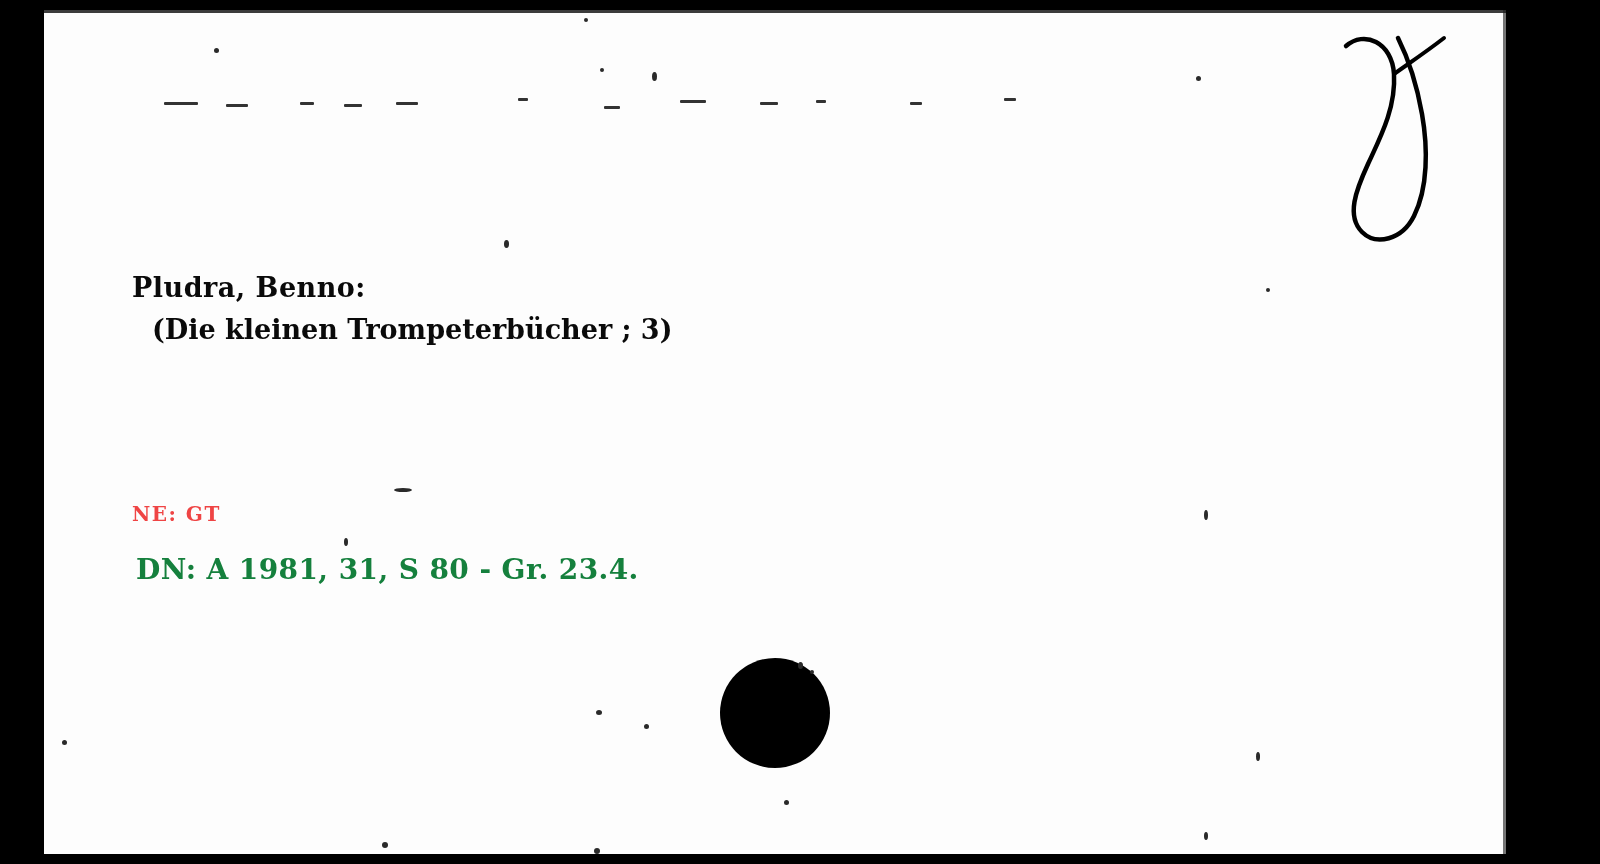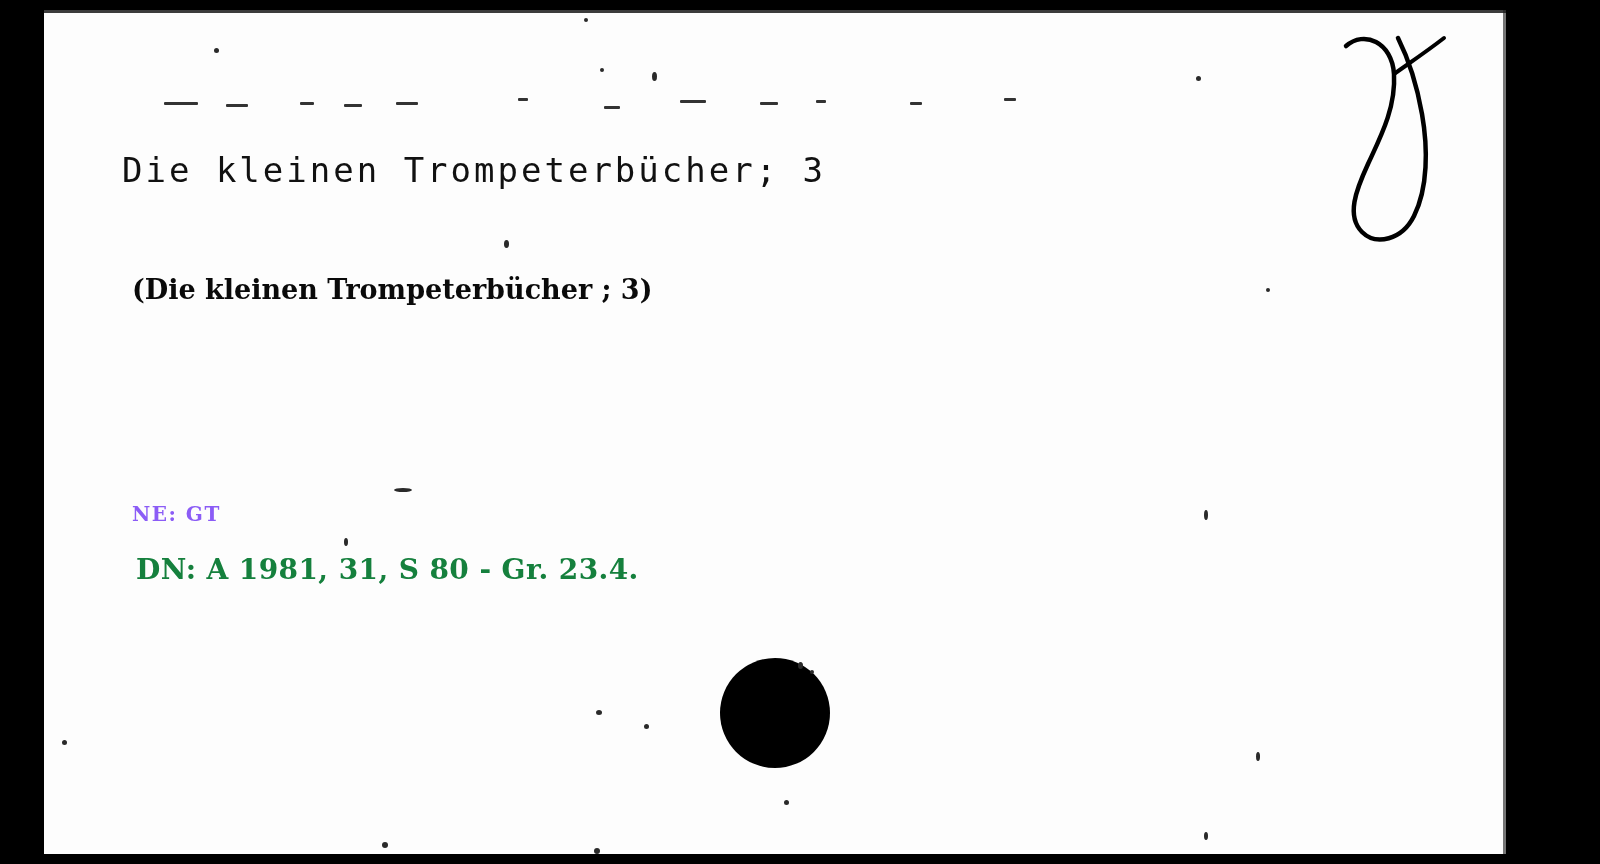--- a/index.html
+++ b/index.html
@@ -66,40 +66,41 @@
     font-size: 27px;
     letter-spacing: .5px;
   }
   .entry .body {
     text-align: justify;
     font-weight: bold;
   }
   .entry .series {
     margin-top: 2px;
     font-weight: bold;
+    margin-left: 20px;
   }
   .order-line {
     position: absolute;
     left: 810px;
     top: 455px;
     font-family: "DejaVu Serif", serif;
     font-weight: bold;
     font-size: 27px;
     color: #0a0a0a;
     white-space: nowrap;
   }
   .ne-line {
     position: absolute;
     left: 88px;
     top: 492px;
     font-family: "DejaVu Serif", serif;
     font-weight: bold;
     font-size: 20px;
     letter-spacing: 1.5px;
-    color: #8b5cf6;
+    color: #ef4444;
   }
   .dn-line {
     position: absolute;
     left: 92px;
     top: 543px;
     font-family: "DejaVu Serif", serif;
     font-weight: bold;
     font-size: 28px;
     letter-spacing: .4px;
     color: #15803d;
@@ -169,23 +170,23 @@
     <div class="speck" style="left:300px; top:528px; width:4px; height:8px;"></div>
     <div class="speck" style="left:552px; top:700px; width:6px; height:5px;"></div>
     <div class="speck" style="left:600px; top:714px; width:5px; height:5px;"></div>
     <div class="speck" style="left:740px; top:790px; width:5px; height:5px;"></div>
     <div class="speck" style="left:18px; top:730px; width:5px; height:5px;"></div>
     <div class="speck" style="left:338px; top:832px; width:6px; height:6px;"></div>
     <div class="speck" style="left:550px; top:838px; width:6px; height:6px;"></div>
     <div class="speck" style="left:1212px; top:742px; width:4px; height:9px;"></div>
     <div class="speck" style="left:1160px; top:822px; width:4px; height:8px;"></div>
 
-    <div class="typed-line">Die kleinen Trompeterbücher; 3</div>
 
     <div class="entry">
+      <div class="author">Pludra, Benno:</div>
       <div class="series">(Die kleinen Trompeterbücher ; 3)</div>
     </div>
 
     <div class="ne-line">NE: GT</div>
     <div class="dn-line">DN: A 1981, 31, S 80 - Gr. 23.4.</div>
 
     <svg class="flourish" viewBox="0 0 130 230">
       <path d="M18 18 C 36 2, 64 14, 66 46 C 68 80, 52 110, 40 136
                C 28 162, 18 188, 34 204 C 48 218, 74 212, 86 188
                C 100 160, 100 120, 94 86 C 88 52, 78 26, 70 10" fill="none" stroke="#000" stroke-width="4.5" stroke-linecap="round"></path>

